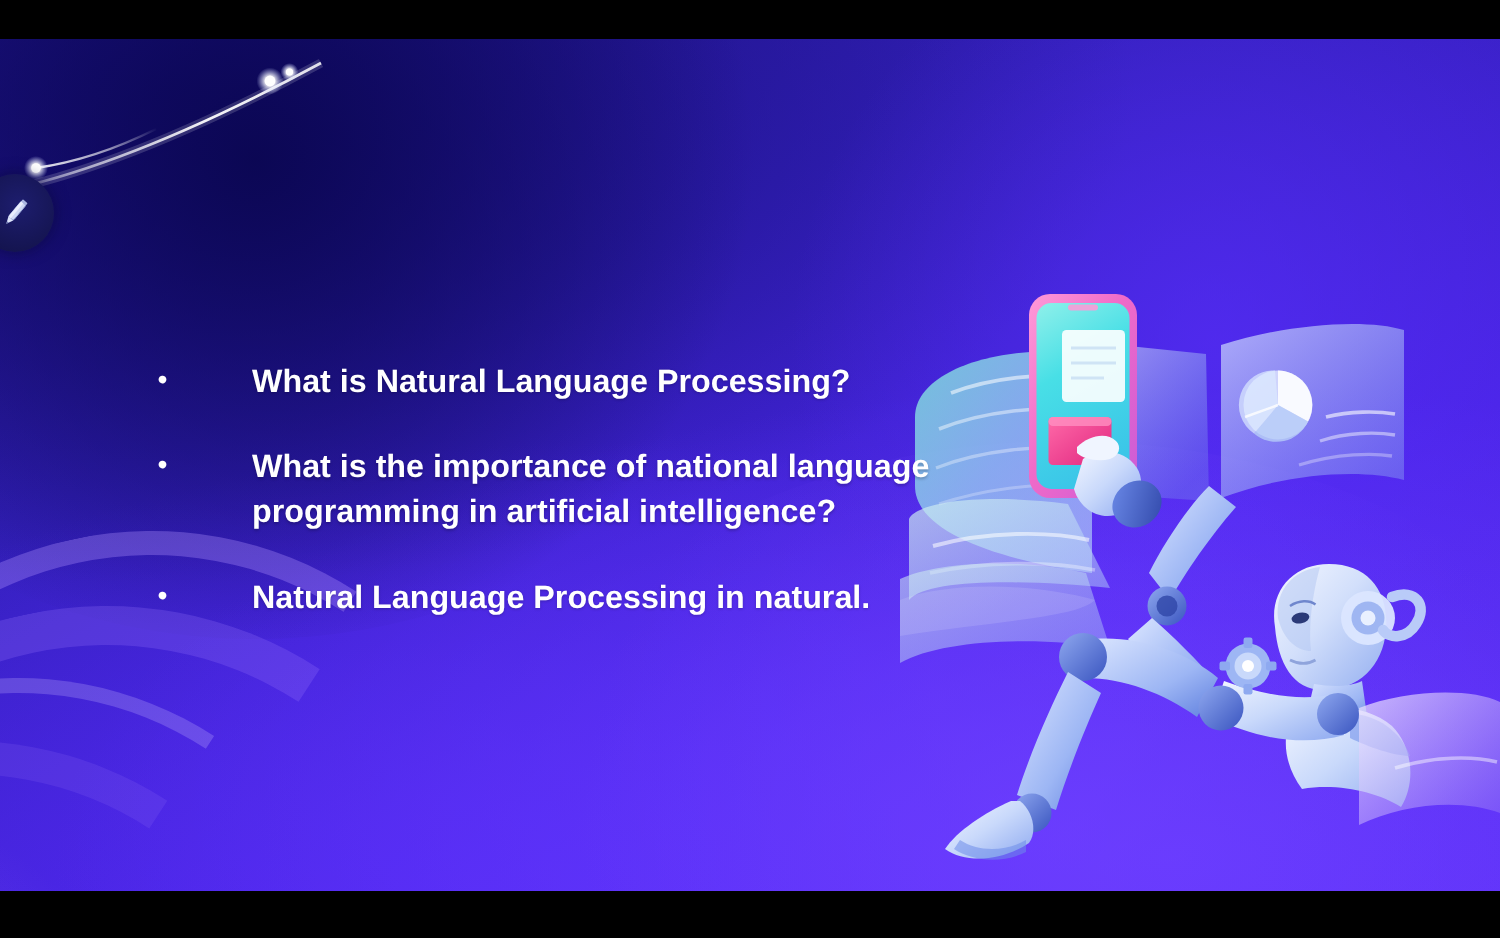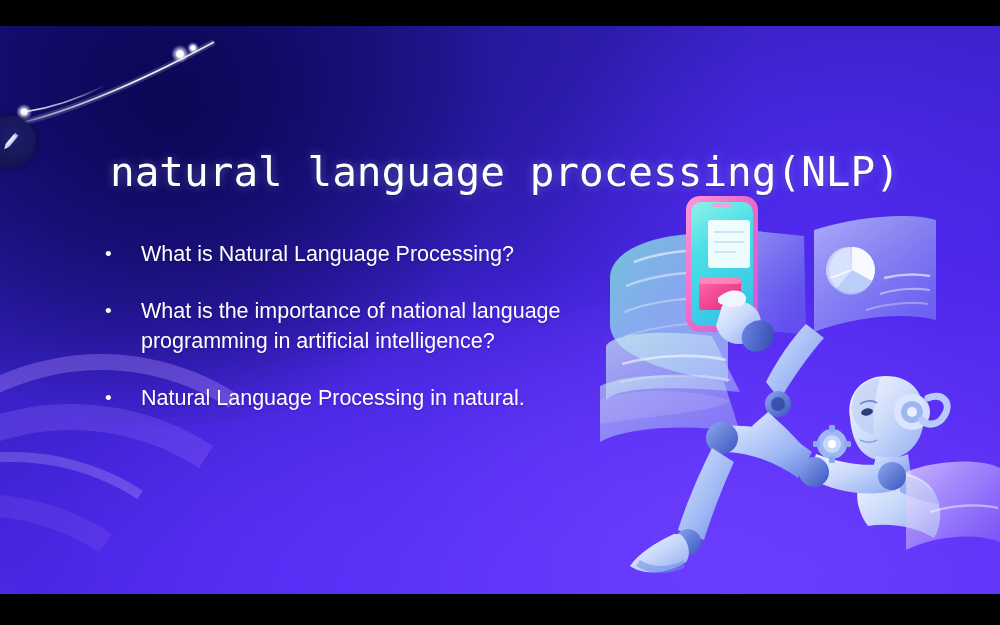--- a/index.html
+++ b/index.html
@@ -172,22 +172,23 @@
     font-size: 19px;
     line-height: 30px;
     text-align: left;
     padding-left: 5px;
   }
   .bullet-text {
     flex: 1 1 auto;
     color: #ffffff;
     font-size: 21.5px;
     line-height: 30px;
-    font-weight: 400;
+    font-weight: 700;
     text-shadow: 0 1px 2px rgba(0,0,0,0.22);
+    margin-left: 27px;
   }
 
   
   #illustration {
     position: absolute;
     left: 600px;
     top: 160px;
     width: 400px;
     height: 408px;
     z-index: 20;
@@ -251,21 +252,20 @@
         <g transform="rotate(40 15 15)">
           <rect x="13.1" y="6.2" width="4.2" height="13.4" rx="1.1" fill="#cfd8f5" stroke="#9aa8d8" stroke-width="0.6"></rect>
           <rect x="13.1" y="6.2" width="2.0" height="13.4" fill="#eef2ff" opacity="0.85"></rect>
           <polygon points="13.1,19.6 17.3,19.6 15.2,24.2" fill="#dde4fb"></polygon>
           <polygon points="14.4,22.6 16.0,22.6 15.2,24.2" fill="#6f7cb5"></polygon>
           <rect x="13.1" y="4.6" width="4.2" height="1.9" rx="0.6" fill="#aab6e2"></rect>
         </g>
       </svg>
     </div>
 
-    <div id="slide-title">natural language processing(NLP)</div>
 
     <div id="bullet-list">
       <div class="bullet-row">
         <span class="bullet-marker">•</span>
         <span class="bullet-text">What is Natural Language Processing?</span>
       </div>
       <div class="bullet-row">
         <span class="bullet-marker">•</span>
         <span class="bullet-text">What is the importance of national language programming in artificial intelligence?</span>
       </div>

